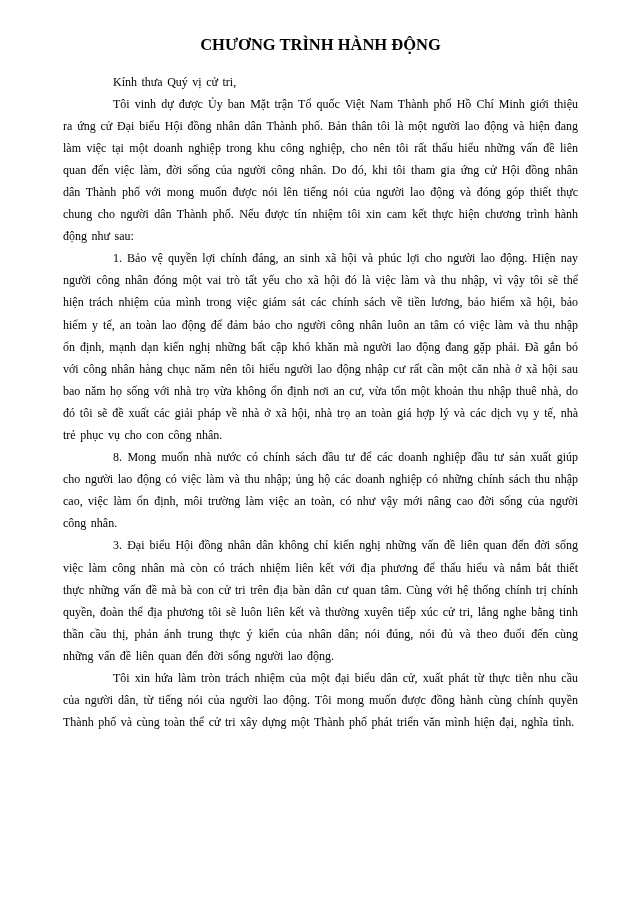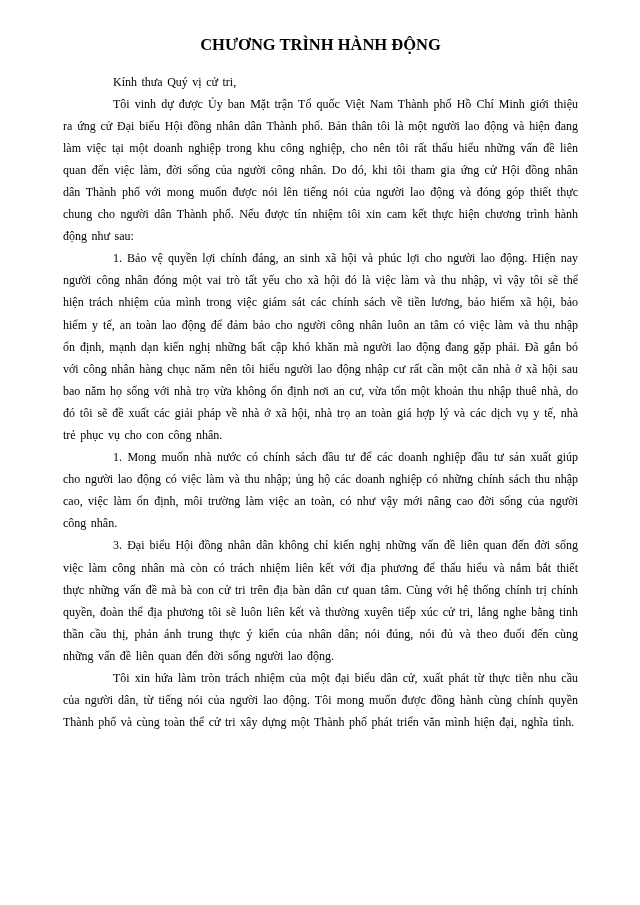--- a/index.html
+++ b/index.html
@@ -43,18 +43,18 @@
 
 <div class="page">
   <h1 class="doc-title">
     <span class="title-line">CHƯƠNG TRÌNH HÀNH ĐỘNG</span>
   </h1>
 
   <div class="doc-body">
     <p>Kính thưa Quý vị cử tri,</p>
     <p>Tôi vinh dự được Ủy ban Mặt trận Tổ quốc Việt Nam Thành phố Hồ Chí Minh giới thiệu ra ứng cử Đại biểu Hội đồng nhân dân Thành phố. Bản thân tôi là một người lao động và hiện đang làm việc tại một doanh nghiệp trong khu công nghiệp, cho nên tôi rất thấu hiểu những vấn đề liên quan đến việc làm, đời sống của người công nhân. Do đó, khi tôi tham gia ứng cử Hội đồng nhân dân Thành phố với mong muốn được nói lên tiếng nói của người lao động và đóng góp thiết thực chung cho người dân Thành phố. Nếu được tín nhiệm tôi xin cam kết thực hiện chương trình hành động như sau:</p>
     <p>1. Bảo vệ quyền lợi chính đáng, an sinh xã hội và phúc lợi cho người lao động. Hiện nay người công nhân đóng một vai trò tất yếu cho xã hội đó là việc làm và thu nhập, vì vậy tôi sẽ thể hiện trách nhiệm của mình trong việc giám sát các chính sách về tiền lương, bảo hiểm xã hội, bảo hiểm y tế, an toàn lao động để đảm bảo cho người công nhân luôn an tâm có việc làm và thu nhập ổn định, mạnh dạn kiến nghị những bất cập khó khăn mà người lao động đang gặp phải. Đã gắn bó với công nhân hàng chục năm nên tôi hiểu người lao động nhập cư rất cần một căn nhà ở xã hội sau bao năm họ sống với nhà trọ vừa không ổn định nơi an cư, vừa tốn một khoản thu nhập thuê nhà, do đó tôi sẽ đề xuất các giải pháp về nhà ở xã hội, nhà trọ an toàn giá hợp lý và các dịch vụ y tế, nhà trẻ phục vụ cho con công nhân.</p>
-    <p>1. Mong muốn nhà nước có chính sách đầu tư để các doanh nghiệp đầu tư sản xuất giúp cho người lao động có việc làm và thu nhập; ủng hộ các doanh nghiệp có những chính sách thu nhập cao, việc làm ổn định, môi trường làm việc an toàn, có như vậy mới nâng cao đời sống của người công nhân.</p>
+    <p>8. Mong muốn nhà nước có chính sách đầu tư để các doanh nghiệp đầu tư sản xuất giúp cho người lao động có việc làm và thu nhập; ủng hộ các doanh nghiệp có những chính sách thu nhập cao, việc làm ổn định, môi trường làm việc an toàn, có như vậy mới nâng cao đời sống của người công nhân.</p>
     <p>3. Đại biểu Hội đồng nhân dân không chỉ kiến nghị những vấn đề liên quan đến đời sống việc làm công nhân mà còn có trách nhiệm liên kết với địa phương để thấu hiểu và nắm bắt thiết thực những vấn đề mà bà con cử tri trên địa bàn dân cư quan tâm. Cùng với hệ thống chính trị chính quyền, đoàn thể địa phương tôi sẽ luôn liên kết và thường xuyên tiếp xúc cử tri, lắng nghe bằng tinh thần cầu thị, phản ánh trung thực ý kiến của nhân dân; nói đúng, nói đủ và theo đuổi đến cùng những vấn đề liên quan đến đời sống người lao động.</p>
     <p>Tôi xin hứa làm tròn trách nhiệm của một đại biểu dân cử, xuất phát từ thực tiễn nhu cầu của người dân, từ tiếng nói của người lao động. Tôi mong muốn được đồng hành cùng chính quyền Thành phố và cùng toàn thể cử tri xây dựng một Thành phố phát triển văn mình hiện đại, nghĩa tình.</p>
 
   </div>
 </div>
 
 </body></html>

